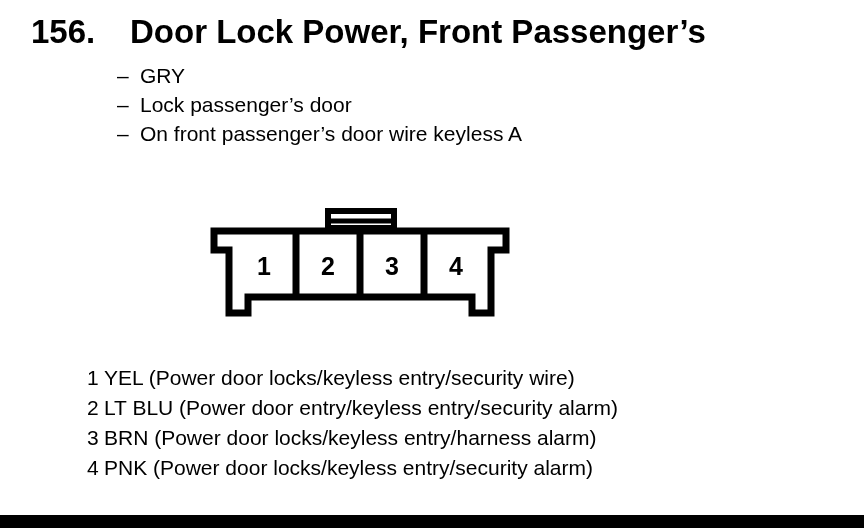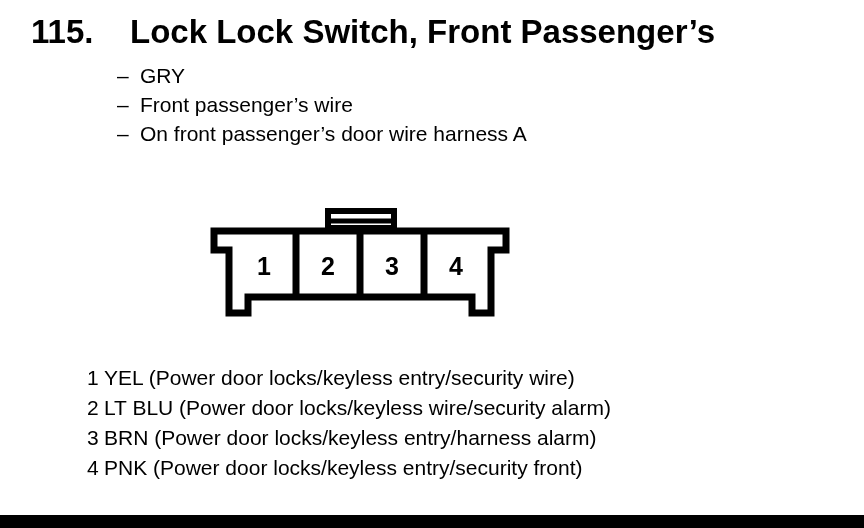--- a/index.html
+++ b/index.html
@@ -106,35 +106,35 @@
     height: 13px;
     background: #000000;
   }
 </style>
 </head>
 <body>
 
 <div class="page">
 
   <div class="title">
-    <span class="title-num">115.</span><span class="title-text">Lock Lock Switch, Front Passenger’s</span>
+    <span class="title-num">156.</span><span class="title-text">Door Lock Power, Front Passenger’s</span>
   </div>
 
   <div class="bullets">
     <div class="bullet">
       <span class="dash">–</span>
       <span>GRY</span>
     </div>
     <div class="bullet">
       <span class="dash">–</span>
-      <span>Front passenger’s wire</span>
+      <span>Lock passenger’s door</span>
     </div>
     <div class="bullet">
       <span class="dash">–</span>
-      <span>On front passenger’s door wire harness A</span>
+      <span>On front passenger’s door wire keyless A</span>
     </div>
   </div>
 
   <svg class="connector-svg" viewBox="190 200 330 125" xmlns="http://www.w3.org/2000/svg">
     <rect class="tab" x="328" y="211" width="66" height="17"></rect>
     <line class="tabline" x1="326" y1="221" x2="396" y2="221"></line>
     <path class="outline" d="M 214 231 H 506 V 250 H 491 V 313 H 472 V 297 H 248 V 313 H 229 V 250 H 214 Z"></path>
     <line class="sep" x1="296" y1="231" x2="296" y2="297"></line>
     <line class="sep" x1="360" y1="231" x2="360" y2="297"></line>
     <line class="sep" x1="424" y1="231" x2="424" y2="297"></line>
@@ -144,27 +144,27 @@
     <text class="cavity-num" x="456" y="275">4</text>
   </svg>
 
   <div class="pinlist">
     <div class="pinrow">
       <span class="pin-num">1</span>
       <span class="pin-desc">YEL (Power door locks/keyless entry/security wire)</span>
     </div>
     <div class="pinrow">
       <span class="pin-num">2</span>
-      <span class="pin-desc">LT BLU (Power door locks/keyless wire/security alarm)</span>
+      <span class="pin-desc">LT BLU (Power door entry/keyless entry/security alarm)</span>
     </div>
     <div class="pinrow">
       <span class="pin-num">3</span>
       <span class="pin-desc">BRN (Power door locks/keyless entry/harness alarm)</span>
     </div>
     <div class="pinrow">
       <span class="pin-num">4</span>
-      <span class="pin-desc">PNK (Power door locks/keyless entry/security front)</span>
+      <span class="pin-desc">PNK (Power door locks/keyless entry/security alarm)</span>
     </div>
   </div>
 
   <div class="scan-bar"></div>
 
 </div>
 
 </body></html>

